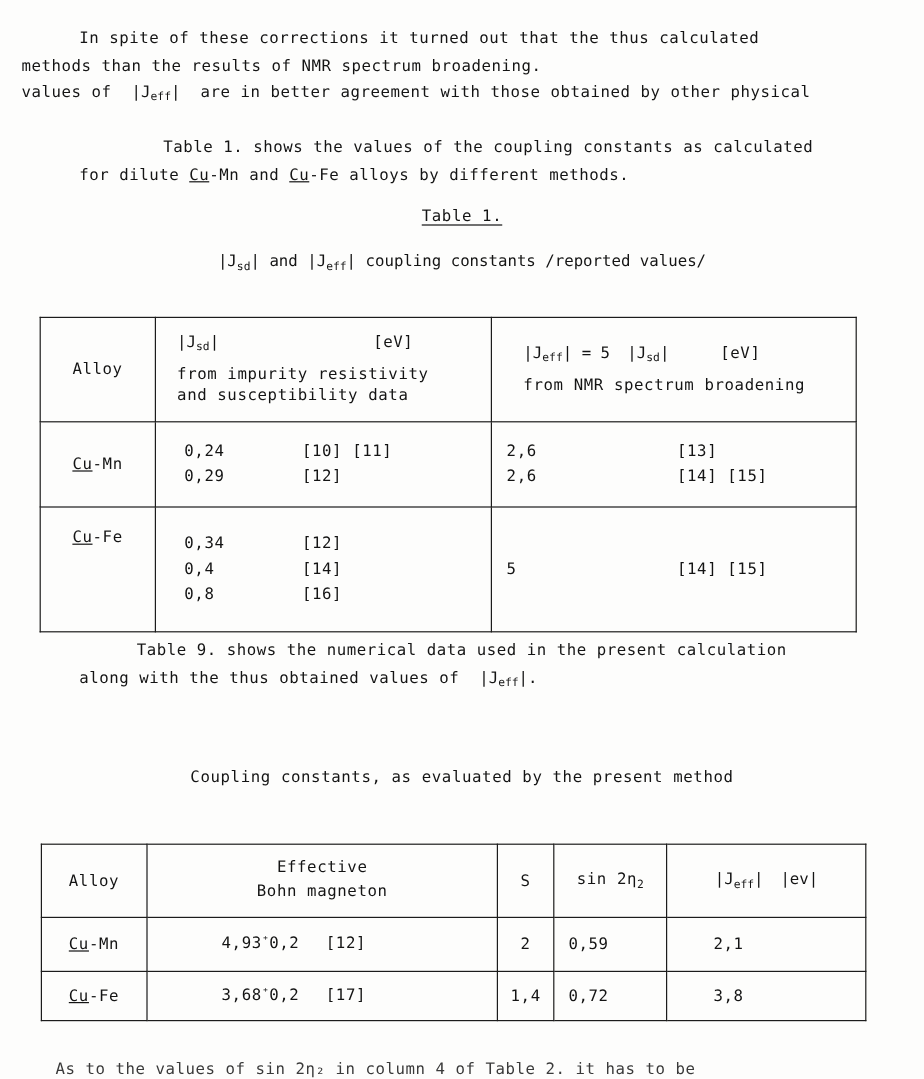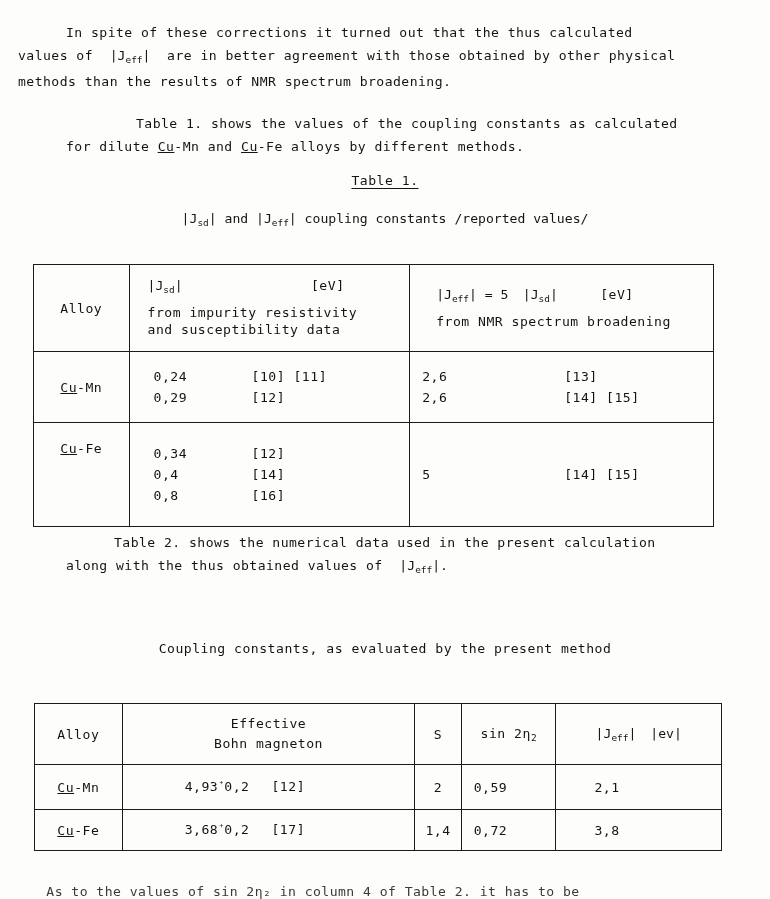--- a/index.html
+++ b/index.html
@@ -123,22 +123,22 @@
     height: 15px;
   }
 </style>
 </head>
 <body>
 
 <div id="page">
 
   <div class="para" style="left:66px; top:22px;">
     <span class="ln">In spite of these corrections it turned out that the thus calculated</span>
+    <span class="ln" style="margin-left:-48px;">methods than the results of NMR spectrum broadening.</span>
     <span class="ln" style="margin-left:-48px;"><span>values of</span>&nbsp; <span class="absbar"><span>|J</span><sub>eff</sub><span>|</span></span>&nbsp; <span>are in better agreement with those obtained by other physical</span></span>
-    <span class="ln" style="margin-left:-48px;">methods than the results of NMR spectrum broadening.</span>
   </div>
 
   <div class="para" style="left:66px; top:113px;">
     <span class="ln" style="margin-left:70px;">Table 1. shows the values of the coupling constants as calculated</span>
     <span class="ln"><span>for dilute</span> <span class="ul-cu">Cu</span><span>-Mn and</span> <span class="ul-cu">Cu</span><span>-Fe alloys by different methods.</span></span>
   </div>
 
   <div class="caption" style="top:173px;">
     <span class="tbl-title">Table 1.</span>
   </div>
@@ -191,21 +191,21 @@
           <span class="row-stack" style="padding-left:24px;"><span class="val-col" style="width:98px;">0,8</span><span>[16]</span></span>
         </td>
         <td class="col-jeff cellpad" style="height:83px;">
           <span class="row-stack" style="padding-left:12px;"><span class="val-col" style="width:142px;">5</span><span>[14]   [15]</span></span>
         </td>
       </tr>
     </tbody>
   </table>
 
   <div class="para" style="left:66px; top:532px;">
-    <span class="ln" style="margin-left:48px;">Table 2. shows the numerical data used in the present calculation</span>
+    <span class="ln" style="margin-left:48px;">Table 9. shows the numerical data used in the present calculation</span>
     <span class="ln"><span>along with the thus obtained values of</span>&nbsp; <span class="absbar"><span>|J</span><sub>eff</sub><span>|.</span></span></span>
   </div>
 
   <div class="caption" style="top:641px;">Coupling constants, as evaluated by the present method</div>
 
   <table class="tbl" id="table2">
     <tbody>
       <tr>
         <td class="t2-alloy c-center cellpad" style="height:60px;">Alloy</td>
         <td class="t2-bohn c-center cellpad" style="height:60px;">

